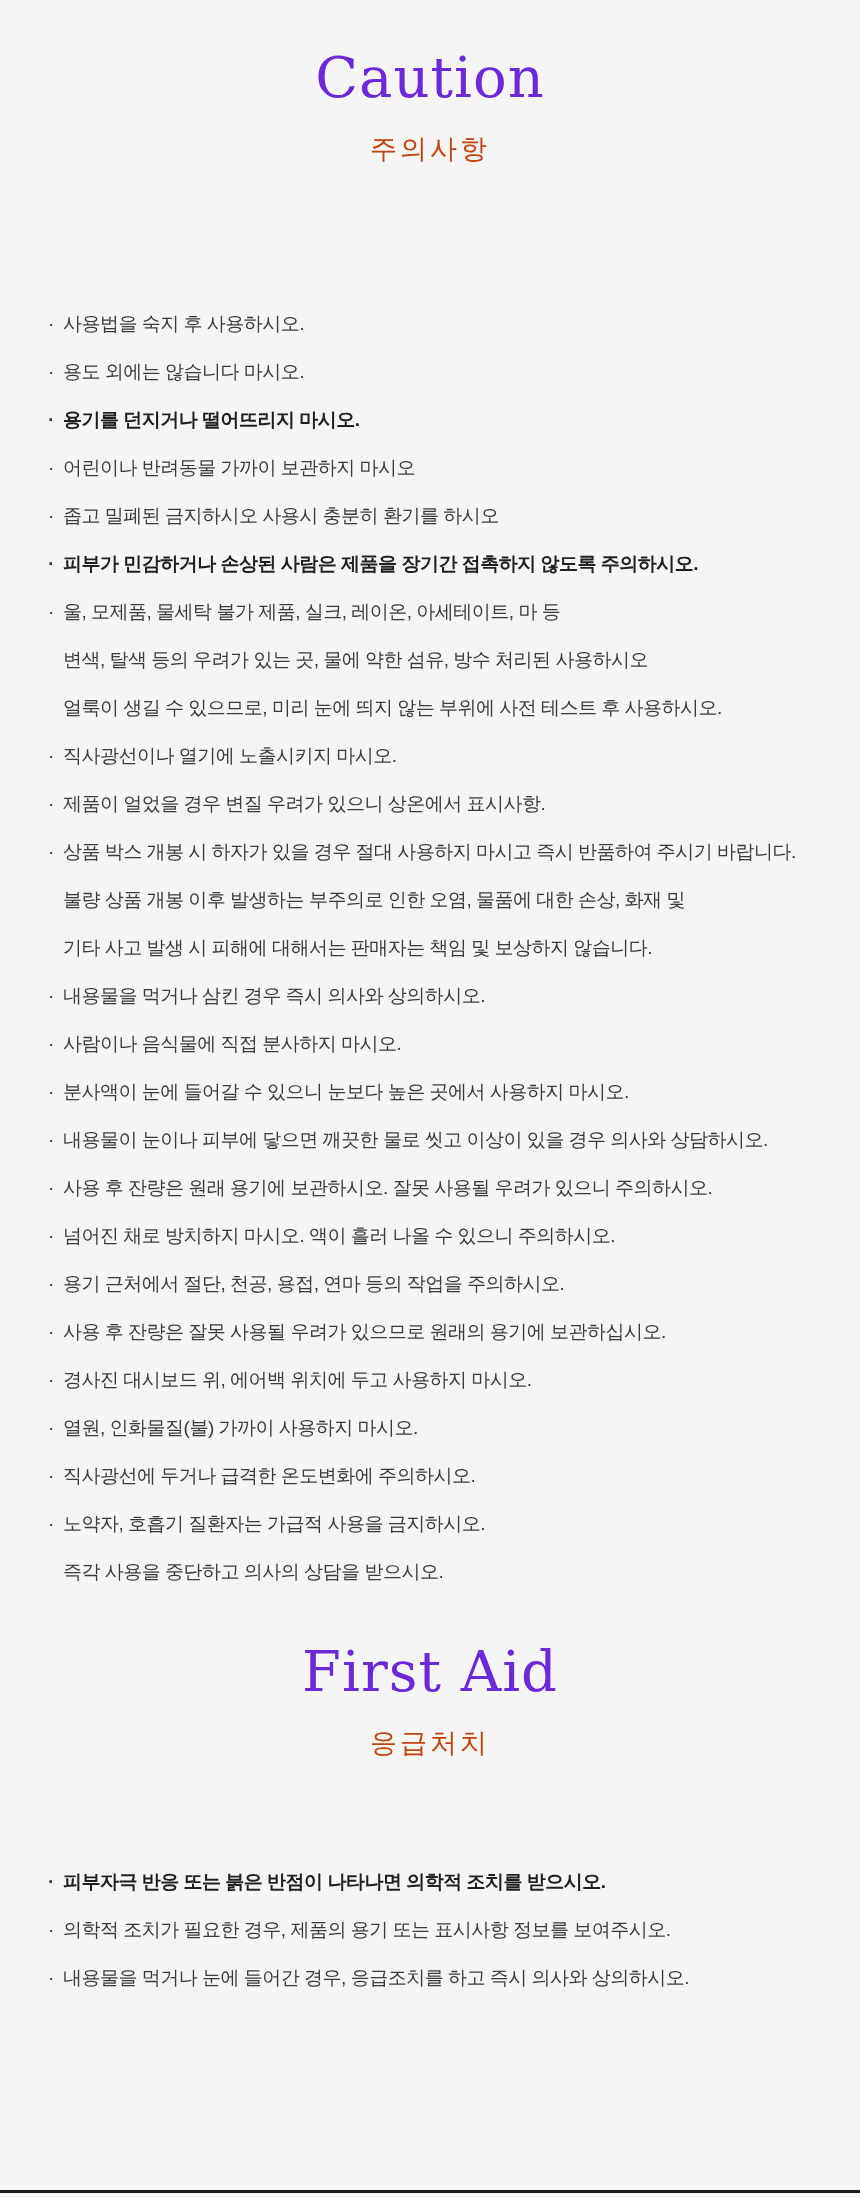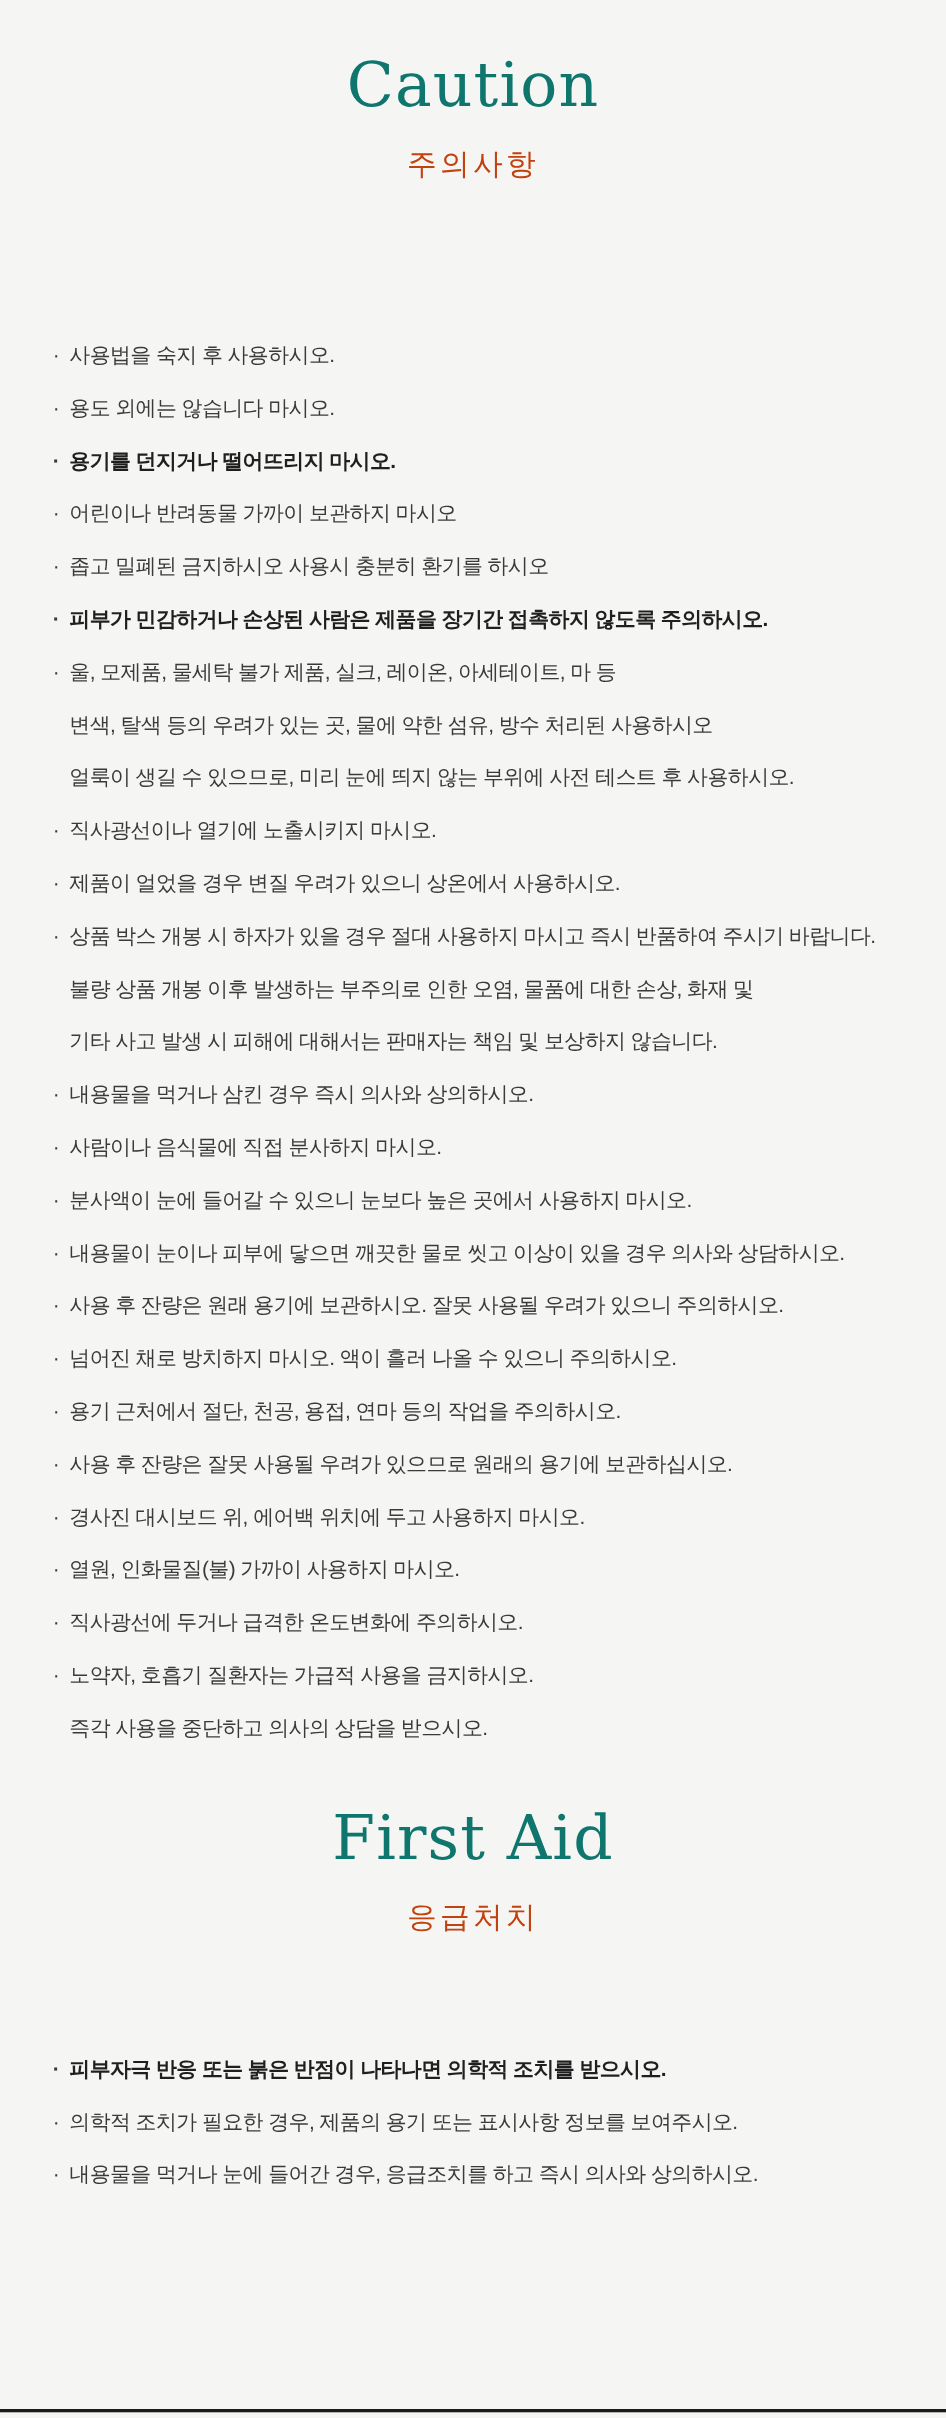--- a/index.html
+++ b/index.html
@@ -14,21 +14,21 @@
     background: #f5f5f3;
     overflow: hidden;
     color: #3a3a3a;
   }
   .section { text-align: center; }
   .serif-title {
     font-family: "DejaVu Serif", "Liberation Serif", serif;
     font-weight: 400;
     font-size: 56px;
     line-height: 60px;
-    color: #0f766e;
+    color: #6d28d9;
     letter-spacing: 1px;
     margin: 0;
   }
   .kr-subtitle {
     font-size: 27px;
     line-height: 34px;
     color: #c2410c;
     letter-spacing: 3px;
     margin-top: 24px;
   }
@@ -79,21 +79,21 @@
         <div class="list-line"><span class="bullet">·</span><span>사용법을 숙지 후 사용하시오.</span></div>
         <div class="list-line"><span class="bullet">·</span><span>용도 외에는 않습니다 마시오.</span></div>
         <div class="list-line bold"><span class="bullet">·</span><span>용기를 던지거나 떨어뜨리지 마시오.</span></div>
         <div class="list-line"><span class="bullet">·</span><span>어린이나 반려동물 가까이 보관하지 마시오</span></div>
         <div class="list-line"><span class="bullet">·</span><span>좁고 밀폐된 금지하시오 사용시 충분히 환기를 하시오</span></div>
         <div class="list-line bold"><span class="bullet">·</span><span>피부가 민감하거나 손상된 사람은 제품을 장기간 접촉하지 않도록 주의하시오.</span></div>
         <div class="list-line"><span class="bullet">·</span><span>울, 모제품, 물세탁 불가 제품, 실크, 레이온, 아세테이트, 마 등</span></div>
         <div class="list-line"><span class="bullet"></span><span>변색, 탈색 등의 우려가 있는 곳, 물에 약한 섬유, 방수 처리된 사용하시오</span></div>
         <div class="list-line"><span class="bullet"></span><span>얼룩이 생길 수 있으므로, 미리 눈에 띄지 않는 부위에 사전 테스트 후 사용하시오.</span></div>
         <div class="list-line"><span class="bullet">·</span><span>직사광선이나 열기에 노출시키지 마시오.</span></div>
-        <div class="list-line"><span class="bullet">·</span><span>제품이 얼었을 경우 변질 우려가 있으니 상온에서 사용하시오.</span></div>
+        <div class="list-line"><span class="bullet">·</span><span>제품이 얼었을 경우 변질 우려가 있으니 상온에서 표시사항.</span></div>
         <div class="list-line"><span class="bullet">·</span><span>상품 박스 개봉 시 하자가 있을 경우 절대 사용하지 마시고 즉시 반품하여 주시기 바랍니다.</span></div>
         <div class="list-line"><span class="bullet"></span><span>불량 상품 개봉 이후 발생하는 부주의로 인한 오염, 물품에 대한 손상, 화재 및</span></div>
         <div class="list-line"><span class="bullet"></span><span>기타 사고 발생 시 피해에 대해서는 판매자는 책임 및 보상하지 않습니다.</span></div>
         <div class="list-line"><span class="bullet">·</span><span>내용물을 먹거나 삼킨 경우 즉시 의사와 상의하시오.</span></div>
         <div class="list-line"><span class="bullet">·</span><span>사람이나 음식물에 직접 분사하지 마시오.</span></div>
         <div class="list-line"><span class="bullet">·</span><span>분사액이 눈에 들어갈 수 있으니 눈보다 높은 곳에서 사용하지 마시오.</span></div>
         <div class="list-line"><span class="bullet">·</span><span>내용물이 눈이나 피부에 닿으면 깨끗한 물로 씻고 이상이 있을 경우 의사와 상담하시오.</span></div>
         <div class="list-line"><span class="bullet">·</span><span>사용 후 잔량은 원래 용기에 보관하시오. 잘못 사용될 우려가 있으니 주의하시오.</span></div>
         <div class="list-line"><span class="bullet">·</span><span>넘어진 채로 방치하지 마시오. 액이 흘러 나올 수 있으니 주의하시오.</span></div>
         <div class="list-line"><span class="bullet">·</span><span>용기 근처에서 절단, 천공, 용접, 연마 등의 작업을 주의하시오.</span></div>

